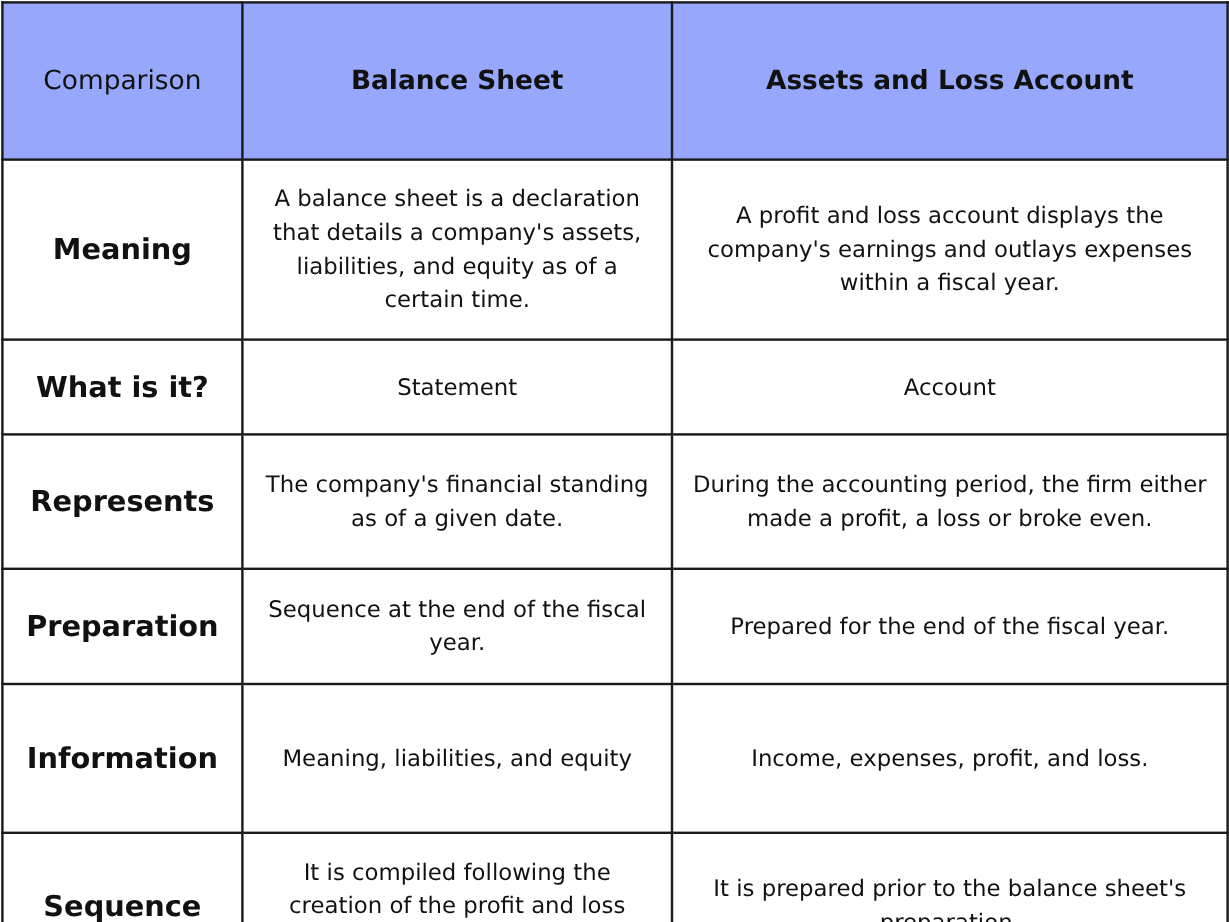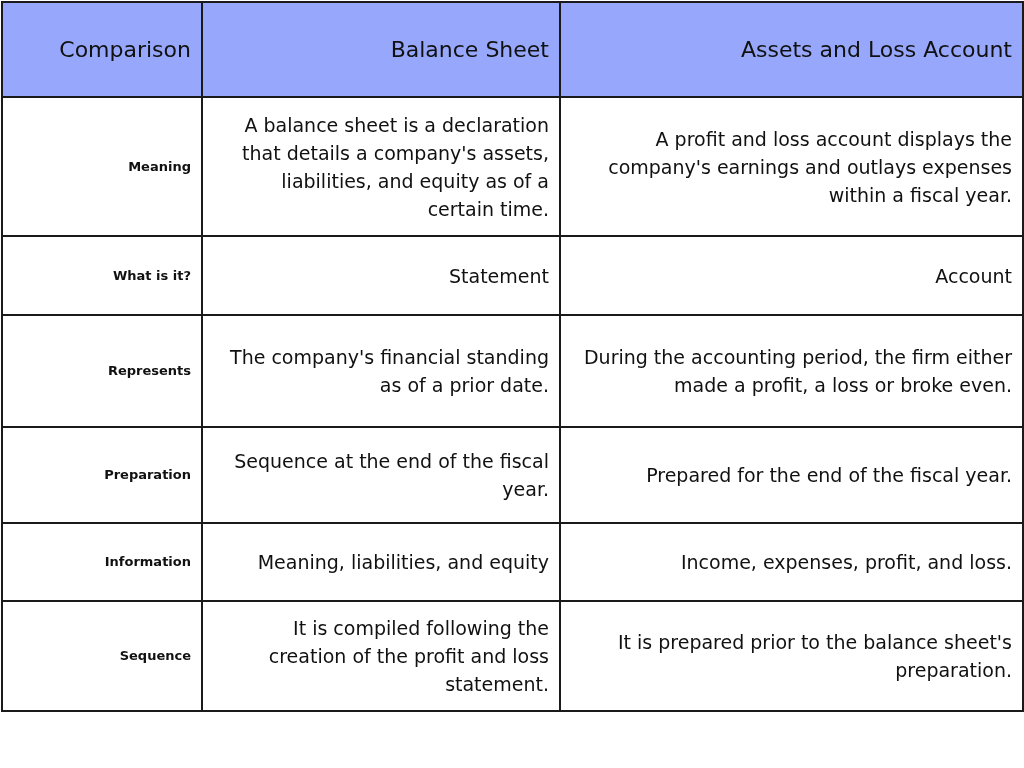--- a/index.html
+++ b/index.html
@@ -1,21 +1,21 @@
 <!DOCTYPE html>
 <html><head>
 <meta charset="utf-8">
 <style>
   html,body{margin:0;padding:0;background:#ffffff;}
   body{width:1024px;height:768px;overflow:hidden;font-family:"DejaVu Sans","Liberation Sans",sans-serif;color:#111;}
   table{border-collapse:collapse;position:absolute;left:1px;top:1px;width:1021px;table-layout:fixed;}
-  td,th{border:2px solid #1a1a1a;padding:0 10px;vertical-align:middle;text-align:right;font-size:19px;line-height:28px;}
-  th{background:#97a8fc;font-weight:normal;font-size:22px;height:93px;}
+  td,th{border:2px solid #1a1a1a;padding:18px 10px;vertical-align:middle;text-align:center;font-size:19px;line-height:28px;}
+  th{background:#97a8fc;font-weight:bold;font-size:22px;height:93px;}
   th.first{font-weight:normal;}
-  td.label{font-weight:bold;font-size:13px;}
+  td.label{font-weight:bold;font-size:24px;}
   col.c1{width:200px;} col.c2{width:358px;} col.c3{width:463px;}
 </style>
 </head>
 <body>
 
 <table>
   <colgroup>
       <col class="c1">
       <col class="c2">
       <col class="c3">
@@ -33,29 +33,29 @@
       <td>A balance sheet is a declaration that details a company's assets, liabilities, and equity as of a certain time.</td>
       <td>A profit and loss account displays the company's earnings and outlays expenses within a fiscal year.</td>
     </tr>
     <tr style="height:79px">
       <td class="label">What is it?</td>
       <td>Statement</td>
       <td>Account</td>
     </tr>
     <tr style="height:112px">
       <td class="label">Represents</td>
-      <td>The company's financial standing as of a prior date.</td>
+      <td>The company's financial standing as of a given date.</td>
       <td>During the accounting period, the firm either made a profit, a loss or broke even.</td>
     </tr>
     <tr style="height:96px">
       <td class="label">Preparation</td>
       <td>Sequence at the end of the fiscal year.</td>
       <td>Prepared for the end of the fiscal year.</td>
     </tr>
-    <tr style="height:78px">
+    <tr style="height:124px">
       <td class="label">Information</td>
       <td>Meaning, liabilities, and equity</td>
       <td>Income, expenses, profit, and loss.</td>
     </tr>
     <tr style="height:110px">
       <td class="label">Sequence</td>
       <td>It is compiled following the creation of the profit and loss statement.</td>
       <td>It is prepared prior to the balance sheet's preparation.</td>
     </tr>
   </tbody>

